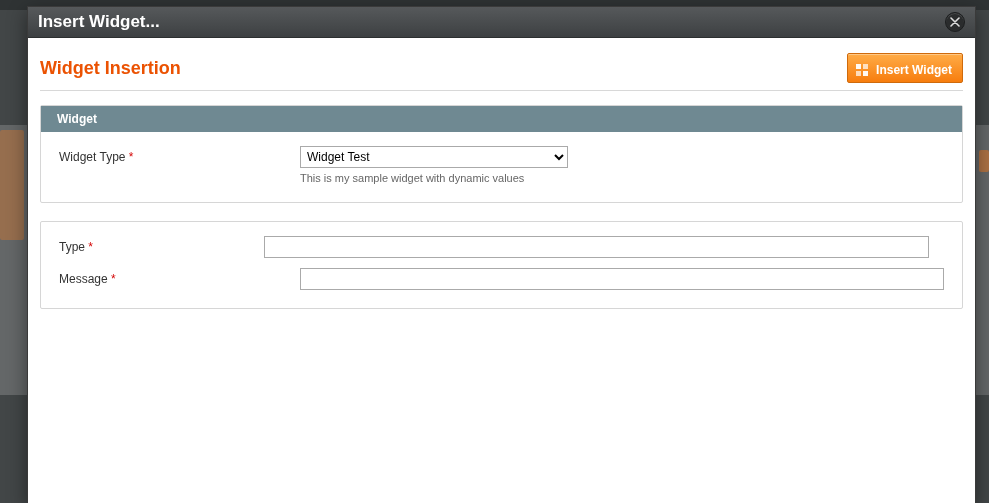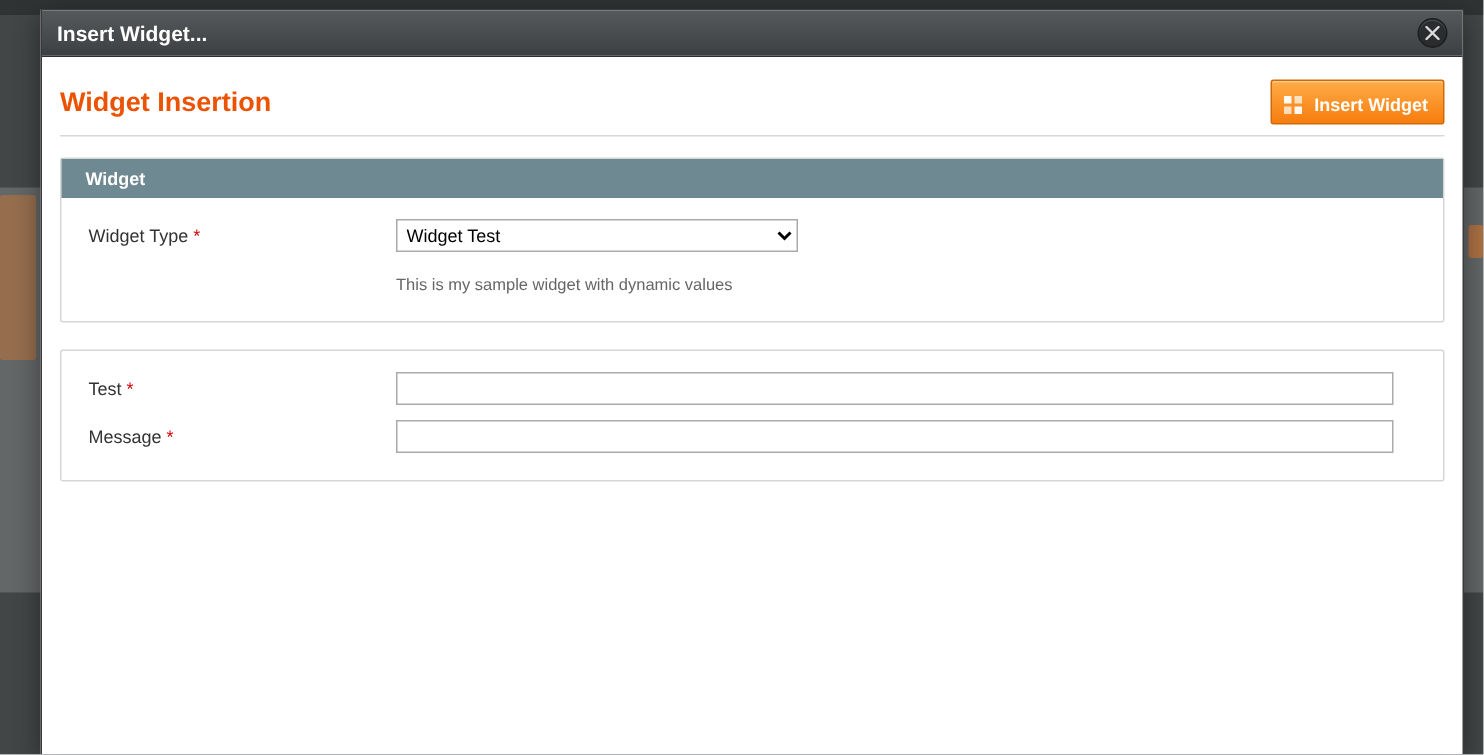--- a/index.html
+++ b/index.html
@@ -6,41 +6,41 @@
   .viewport{width:989px;height:503px;position:relative;overflow:hidden;background:#585d5f;}
   
   .backdrop{position:absolute;inset:0;background:#424647;}
   .backdrop .bg-top{position:absolute;top:0;left:0;right:0;height:10px;background:#2f3334;}
   .backdrop .bg-bar{position:absolute;top:125px;left:0;right:0;height:270px;background:#fff;opacity:.18;}
   .backdrop .bg-orange{position:absolute;top:130px;left:0;width:24px;height:110px;background:#f47b20;opacity:.35;border-radius:2px;}
   .backdrop .bg-orange2{position:absolute;top:150px;right:0;width:10px;height:22px;background:#f47b20;opacity:.5;border-radius:2px;}
   
   .modal{position:absolute;left:27px;right:13px;top:6px;bottom:0;background:#fff;border:1px solid #3a3a3a;border-bottom:none;box-shadow:0 6px 18px rgba(0,0,0,.45);}
   .titlebar{height:30px;background:linear-gradient(#56595b,#3d4042);color:#fff;display:flex;align-items:center;padding:0 10px;border-bottom:1px solid #2c2f30;}
-  .titlebar .title{font-weight:bold;font-size:14px;}
+  .titlebar .title{font-weight:bold;font-size:17px;}
   .titlebar .spacer{flex:1;}
   .close-btn{width:18px;height:18px;border-radius:50%;background:#2a2c2d;display:flex;align-items:center;justify-content:center;cursor:pointer;border:1px solid #1c1e1f;box-shadow:inset 0 1px 0 rgba(255,255,255,.15);}
   .close-btn svg{display:block;}
   .modal-body{padding:12px;}
   .header-row{display:flex;align-items:center;height:36px;gap:33px;}
   .page-title{color:#eb5202;font-size:18px;font-weight:bold;}
   .header-row .spacer{flex:1;}
   .btn-orange{background:linear-gradient(#ffac47,#f77d0e);border:1px solid #cf6a0c;color:#fff;font-weight:bold;font-size:12px;padding:8px 10px 4px 6px;border-radius:2px;display:inline-flex;align-items:center;gap:6px;cursor:pointer;box-shadow:inset 0 1px 0 rgba(255,255,255,.35);}
   .btn-orange .ico{width:16px;height:16px;display:inline-flex;align-items:center;justify-content:center;}
   .hr{height:1px;background:#d8d8d8;margin:4px 0 14px 0;}
   .fieldset{border:1px solid #d6d6d6;border-radius:2px;margin-bottom:18px;background:#fff;}
   .fs-head{background:#6f8992;color:#fff;font-weight:bold;padding:6px 16px;font-size:12px;}
   .fs-body{padding:14px 18px 18px 18px;}
   .row{display:flex;align-items:flex-start;margin-bottom:10px;}
-  .row:last-child{margin-bottom:0;}
+  .row:last-child{margin-bottom:0;gap:36px;}
   .lbl{width:205px;padding-top:4px;font-size:12px;color:#333;}
   .req{color:#d40707;}
   .ctrl{flex:1;}
   select.widget-select{width:268px;height:22px;border:1px solid #aaa;background:#fff;font-size:12px;padding:1px 2px;box-sizing:border-box;}
-  .hint{color:#666;font-size:11px;margin-top:16px;}
+  .hint{color:#666;font-size:11px;margin-top:4px;}
   input.text{width:100%;max-width:665px;height:22px;border:1px solid #aaa;padding:2px 4px;font-size:12px;box-sizing:border-box;background:#fff;}
 </style>
 </head>
 <body>
 
 <div class="viewport">
   <div class="backdrop">
     <div class="bg-top"></div>
     <div class="bg-bar"></div>
     <div class="bg-orange"></div>
@@ -90,21 +90,21 @@
               <div class="hint">This is my sample widget with dynamic values</div>
             </div>
           </div>
         </div>
       </div>
 
       <div class="fieldset">
         <div class="fs-body">
           <div class="row">
             <div class="lbl">
-              <span>Test</span> <span class="req">*</span>
+              <span>Type</span> <span class="req">*</span>
             </div>
             <div class="ctrl">
               <input type="text" class="text" value="" style="">
             </div>
           </div>
           <div class="row">
             <div class="lbl">
               <span>Message</span> <span class="req">*</span>
             </div>
             <div class="ctrl">

